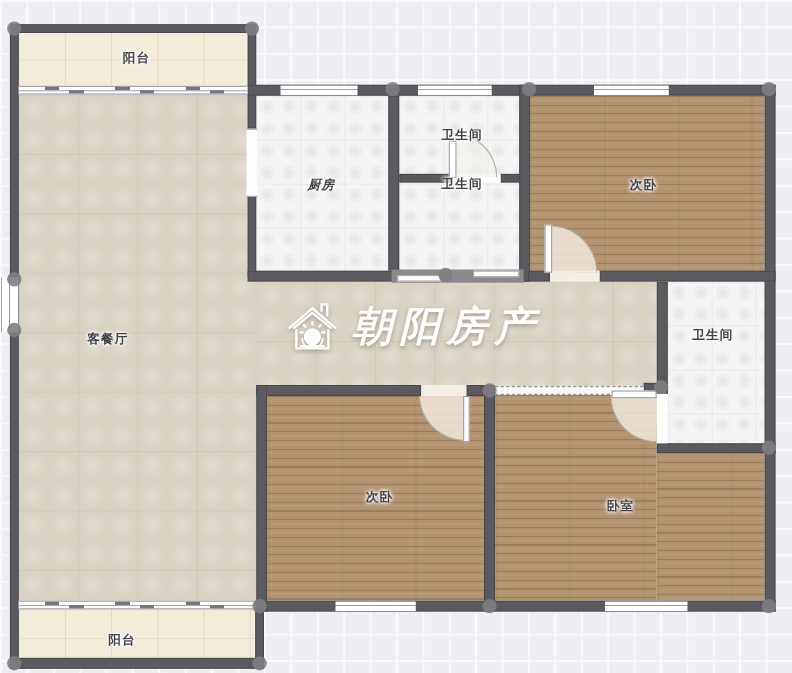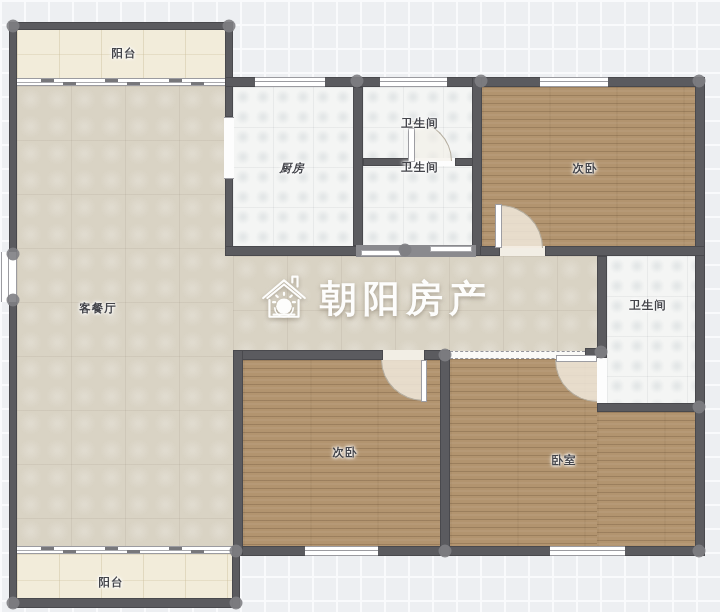--- a/index.html
+++ b/index.html
@@ -71,21 +71,21 @@
   
   .slide{position:absolute;background:#8a8a8e;}
   .slide .s1,.slide .s2{position:absolute;background:#fff;border:1px solid #a6a6aa;box-sizing:border-box;height:6px;}
   
   .dashed-open{position:absolute;background:#fbfaf7;border-top:1px dashed #94949a;border-bottom:1px dashed #94949a;box-sizing:border-box;}
   
   .room-label{position:absolute;transform:translate(-50%,-50%);
       font-size:11.5px;font-weight:600;color:#43444a;letter-spacing:1px;white-space:nowrap;
       text-shadow:0 0 3px #fff,0 0 3px #fff,0 0 5px #fff;}
   
-  .watermark{position:absolute;left:258px;top:272px;display:flex;align-items:flex-end;gap:10px;}
+  .watermark{position:absolute;left:258px;top:272px;display:flex;align-items:flex-start;gap:10px;font-style:italic;}
   .wm-text{font-size:37px;font-weight:700;color:#fdfdfc;letter-spacing:6px;
       text-shadow:0 2px 4px rgba(135,125,108,.65);}
   .wm-icon{width:52px;height:52px;filter:drop-shadow(0 2px 2px rgba(135,125,108,.6));}
 </style>
 </head>
 <body>
 
 <div id="canvas">
 
   <div class="floor fl-cream" style="left:17px;top:28px;width:208px;height:50px;"></div>

